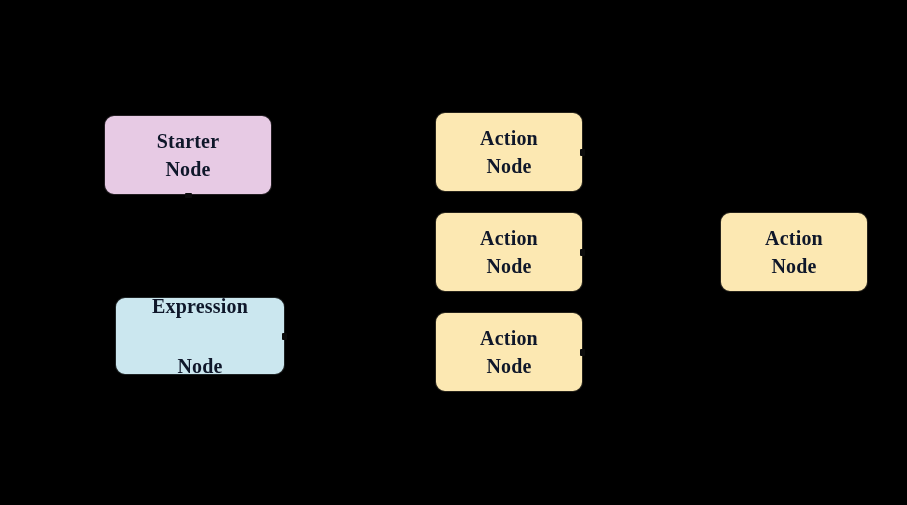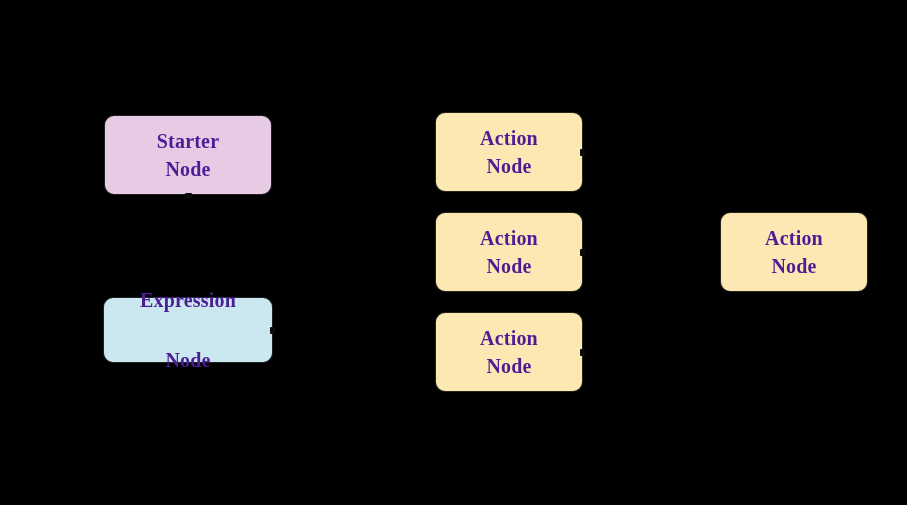--- a/index.html
+++ b/index.html
@@ -25,21 +25,21 @@
   }
   .node {
     position: absolute;
     box-sizing: border-box;
     border-radius: 10px;
     display: flex;
     flex-direction: column;
     align-items: center;
     justify-content: center;
     text-align: center;
-    color: #4c1d95;
+    color: #0f172a;
     font-weight: bold;
     font-size: 20px;
     line-height: 1.42;
     letter-spacing: 0.2px;
     border: 1px solid rgba(0,0,0,0.85);
   }
   .node .label-line {
     display: block;
     white-space: nowrap;
   }
@@ -79,21 +79,21 @@
       <path d="M583,352 L655,352 L655,252 L720,252"></path>
     </g>
   </svg>
 
   <div class="node" style="left:104px; top:115px; width:168px; height:80px; background:#e7cae4;">
     <span class="label-line">Starter</span>
     <span class="label-line">Node</span>
     <span class="port bottom"></span>
   </div>
 
-  <div class="node" style="left:103px; top:297px; width:170px; height:66px; background:#cbe7ef;gap:31px;">
+  <div class="node" style="left:115px; top:297px; width:170px; height:78px; background:#cbe7ef;gap:31px;">
     <span class="label-line">Expression</span>
     <span class="label-line">Node</span>
     <span class="port right"></span>
   </div>
 
   <div class="node" style="left:435px; top:112px; width:148px; height:80px; background:#fce8b2;">
     <span class="label-line">Action</span>
     <span class="label-line">Node</span>
     <span class="port right"></span>
   </div>

